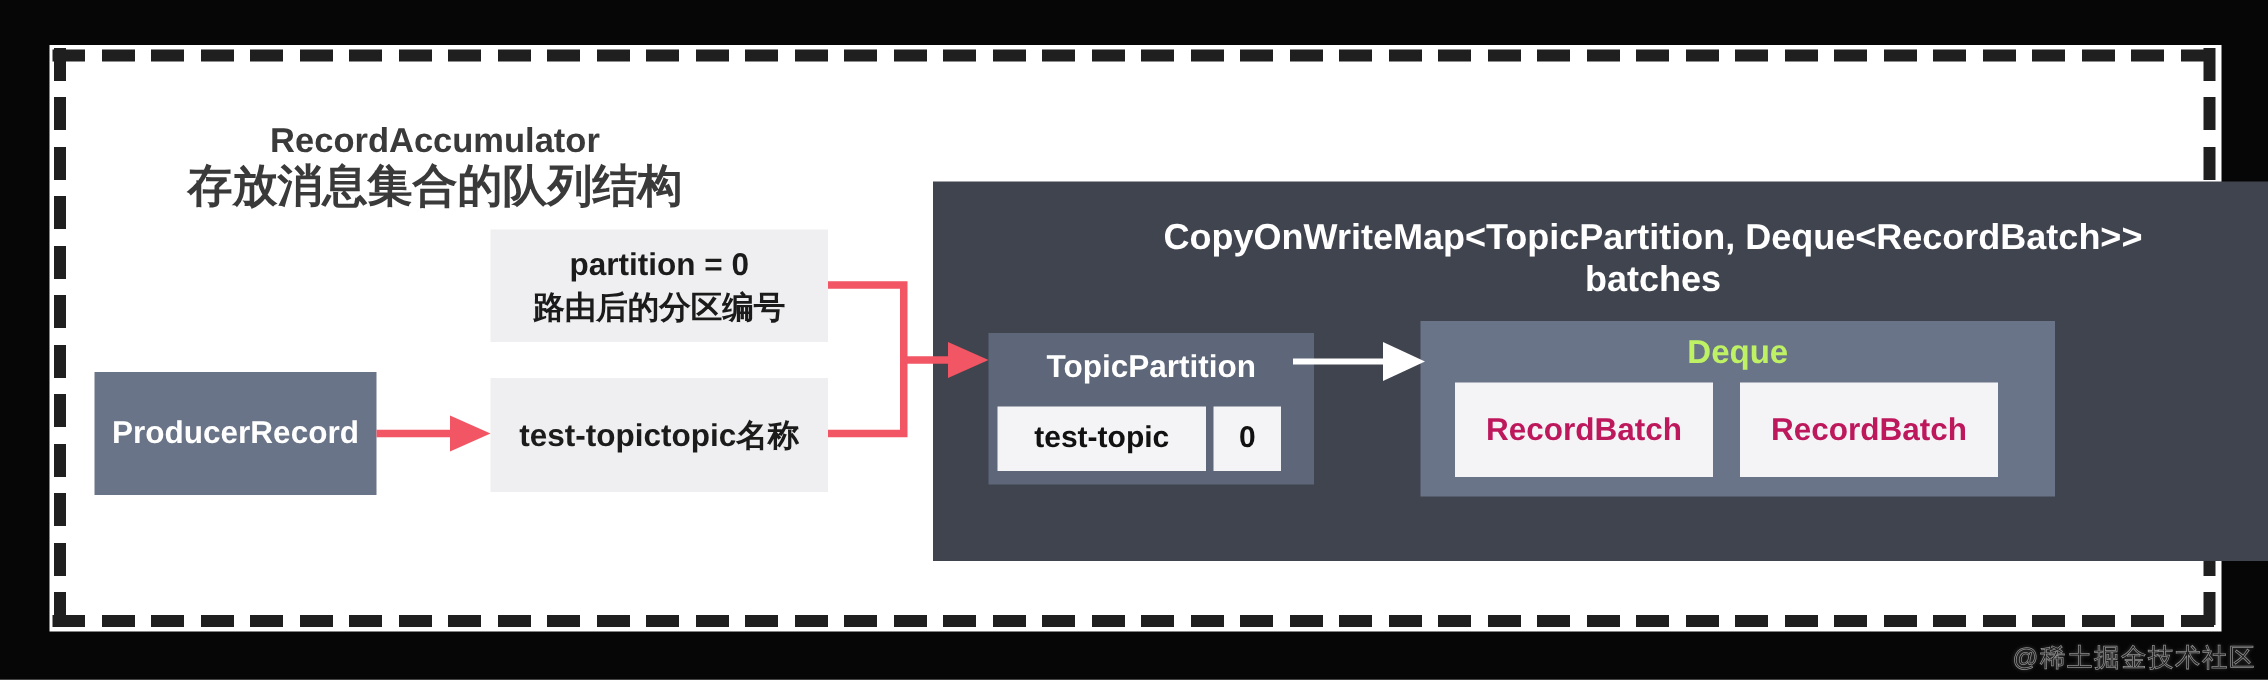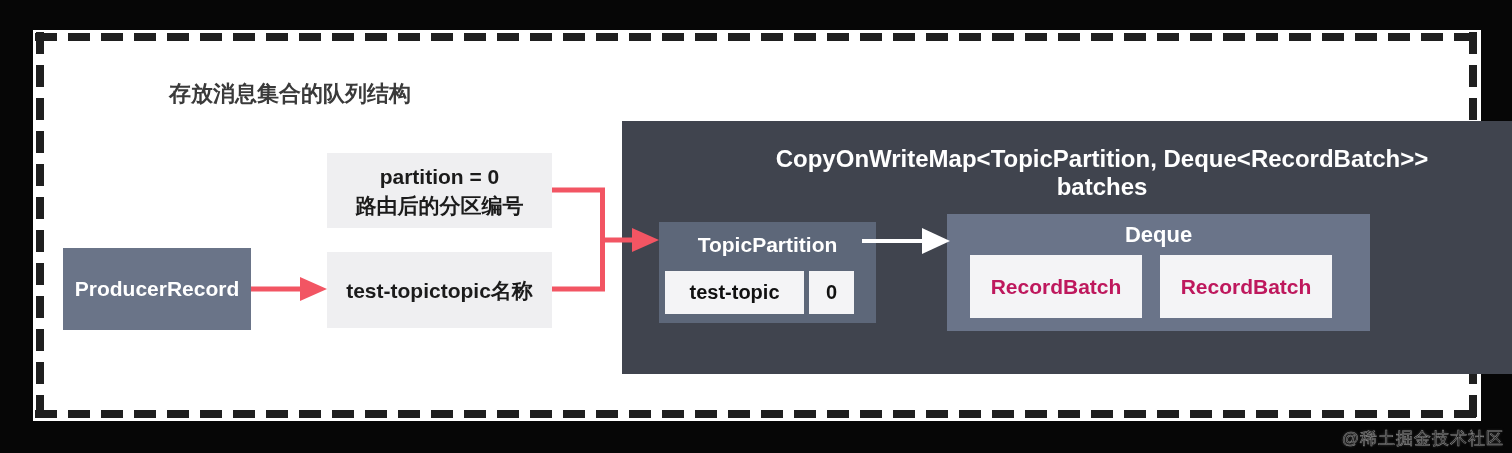--- a/index.html
+++ b/index.html
@@ -12,21 +12,21 @@
   .dash-h{left:2px;right:2px;height:8px;
     background:repeating-linear-gradient(90deg,var(--dash-color) 0 22px,transparent 22px 33px);}
   .dash-v{top:2px;bottom:2px;width:8px;
     background:repeating-linear-gradient(180deg,var(--dash-color) 0 22px,transparent 22px 33px);}
   .dash-top{top:3px;} .dash-bottom{bottom:3px;} .dash-left{left:3px;} .dash-right{right:4px;}
 
   
   .diagram-title{position:absolute;left:120px;top:78px;width:340px;text-align:center;
     color:#3a3a3a;font-weight:bold;line-height:31px;}
   .diagram-title .l1{font-size:23px;}
-  .diagram-title .l2{font-size:22px;}
+  .diagram-title .l2{font-size:30px;}
 
   .box{position:absolute;display:flex;align-items:center;justify-content:center;
     text-align:center;box-sizing:border-box;}
 
   .producer{left:63px;top:248px;width:188px;height:82px;background:var(--slate);
     color:#ffffff;font-weight:bold;font-size:21px;}
 
   .note{background:var(--note-bg);color:#1b1b1b;font-weight:bold;font-size:21px;
     flex-direction:column;line-height:29px;}
   .note-partition{left:327px;top:153px;width:225px;height:75px;}
@@ -42,21 +42,21 @@
     background:var(--slate-mid);padding-left:16px;}
   .tp-title{position:absolute;left:0;right:0;top:11px;text-align:center;color:#ffffff;
     font-weight:bold;font-size:21px;}
   .cell{position:absolute;background:var(--white-box);display:flex;align-items:center;
     justify-content:center;color:#111111;font-weight:bold;font-size:20px;}
   .cell-topic{left:6px;top:49px;width:139px;height:43px;}
   .cell-zero{left:150px;top:49px;width:45px;height:43px;}
 
   .deque-box{position:absolute;left:325px;top:93px;width:423px;height:117px;
     background:var(--slate-light);}
-  .deque-title{position:absolute;left:0;right:0;top:8px;text-align:center;color:#ffffff;
+  .deque-title{position:absolute;left:0;right:0;top:8px;text-align:center;color:#bef264;
     font-weight:bold;font-size:22px;}
   .rb{position:absolute;top:41px;width:172px;height:63px;background:var(--white-box);
     display:flex;align-items:center;justify-content:center;color:#be185d;
     font-weight:bold;font-size:21px;}
   .rb1{left:23px;} .rb2{left:213px;}
 
   svg.overlay{position:absolute;left:0;top:0;pointer-events:none;}
 
   .watermark{position:absolute;right:8px;bottom:3px;font-size:17px;font-weight:normal;
     letter-spacing:1px;color:#1c1c1c;-webkit-text-stroke:0.5px #8d8d8d;
@@ -68,20 +68,21 @@
 <div id="stage">
 
   <div class="canvas">
     <div class="dash dash-h dash-top"></div>
     <div class="dash dash-h dash-bottom"></div>
     <div class="dash dash-v dash-left"></div>
     <div class="dash dash-v dash-right"></div>
   </div>
 
   <div class="diagram-title">
+    <div class="l1">RecordAccumulator</div>
     <div class="l2">存放消息集合的队列结构</div>
   </div>
 
   <div class="box producer">
     <span>ProducerRecord</span>
   </div>
 
   <div class="box note note-partition">
     <div>partition = 0</div>
     <div>路由后的分区编号</div>

